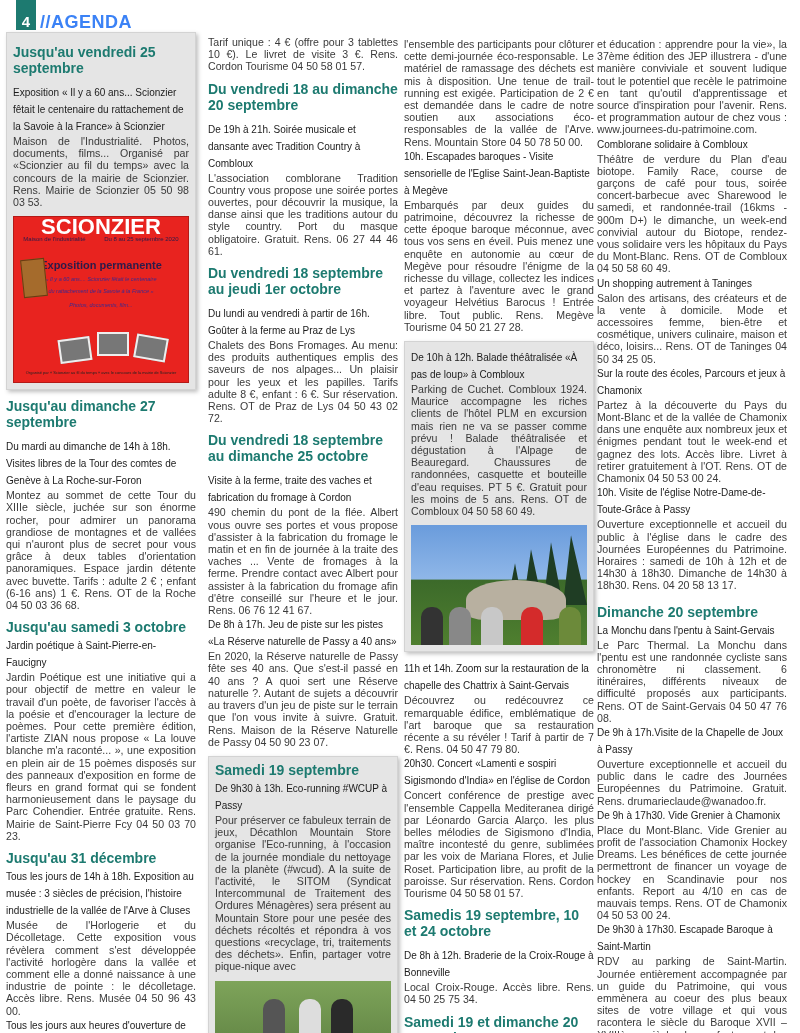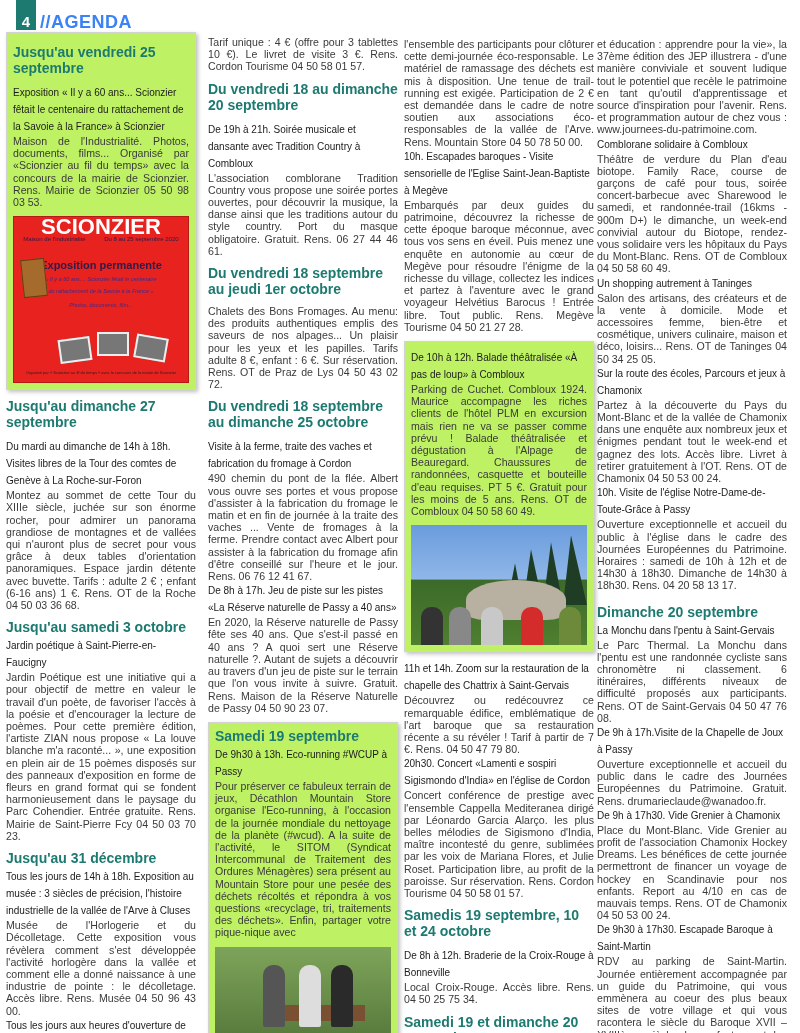--- a/index.html
+++ b/index.html
@@ -9,21 +9,21 @@
   .page-header { position: absolute; left: 0; top: 0; height: 30px; width: 200px; }
   .page-num { position: absolute; left: 16px; top: 0; width: 20px; height: 30px; background: #1d7a70; color: #fff; font-size: 15px; font-weight: bold; padding-top: 13px; text-align: center; }
   .section-title { position: absolute; left: 40px; top: 12px; font-size: 18px; font-weight: bold; color: #3b82f6; letter-spacing: 0.5px; }
 
   .col { position: absolute; top: 0; width: 190px; font-size: 10.6px; line-height: 12.2px; }
   .col1 { left: 6px; top: 32px; }
   .col2 { left: 208px; top: 36px; }
   .col3 { left: 404px; top: 38px; }
   .col4 { left: 597px; top: 38px; }
 
-  .box { border: 1px solid #d3d3d3; box-shadow: 2px 2px 4px rgba(0,0,0,0.25); padding: 3px 6px 6px 6px; background: #bef264; }
+  .box { border: 1px solid #d3d3d3; box-shadow: 2px 2px 4px rgba(0,0,0,0.25); padding: 3px 6px 6px 6px; background: #e5e5e5; }
 
   .date { color: #1d7a70; font-weight: bold; font-size: 14px; line-height: 16px; margin-top: 8px; margin-bottom: 8px; }
   .date.tight { margin-bottom: 2px; }
   .ev-title { font-weight: normal; color: #1b1b1b; font-size: 10px; line-height: 17px; }
   .ev-body { text-align: justify; color: #3a3a3a; }
   .gap { height: 8px; }
 
   .poster { width: 100%; height: 167px; background: #e8231f; position: relative; margin-top: 8px; color: #fff; text-align: center; border: 1px solid #b41a17; }
   .poster .p-title { font-size: 22px; font-weight: bold; padding-top: 4px; }
   .poster .p-sub { font-size: 6px; color: #2b1b4a; display: flex; justify-content: space-around; }
@@ -92,20 +92,21 @@
 </div>
 
 <div class="col col2">
   <div class="ev-body">Tarif unique : 4 € (offre pour 3 tablettes 10 €). Le livret de visite 3 €. Rens. Cordon Tourisme 04 50 58 01 57.</div>
 
   <div class="date">Du vendredi 18 au dimanche 20 septembre</div>
   <div class="ev-title">De 19h à 21h. Soirée musicale et dansante avec Tradition Country à Combloux</div>
   <div class="ev-body">L'association comblorane Tradition Country vous propose une soirée portes ouvertes, pour découvrir la musique, la danse ainsi que les traditions autour du style country. Port du masque obligatoire. Gratuit. Rens. 06 27 44 46 61.</div>
 
   <div class="date">Du vendredi 18 septembre au jeudi 1er octobre</div>
+  <div class="ev-title">Du lundi au vendredi à partir de 16h. Goûter à la ferme au Praz de Lys</div>
   <div class="ev-body">Chalets des Bons Fromages. Au menu: des produits authentiques emplis des saveurs de nos alpages... Un plaisir pour les yeux et les papilles. Tarifs adulte 8 €, enfant : 6 €. Sur réservation. Rens. OT de Praz de Lys 04 50 43 02 72.</div>
 
   <div class="date">Du vendredi 18 septembre au dimanche 25 octobre</div>
   <div class="ev-title">Visite à la ferme, traite des vaches et fabrication du fromage à Cordon</div>
   <div class="ev-body">490 chemin du pont de la flée. Albert vous ouvre ses portes et vous propose d'assister à la fabrication du fromage le matin et en fin de journée à la traite des vaches ... Vente de fromages à la ferme. Prendre contact avec Albert pour assister à la fabrication du fromage afin d'être conseillé sur l'heure et le jour. Rens. 06 76 12 41 67.</div>
   <div class="ev-title">De 8h à 17h. Jeu de piste sur les pistes «La Réserve naturelle de Passy a 40 ans»</div>
   <div class="ev-body">En 2020, la Réserve naturelle de Passy fête ses 40 ans. Que s'est-il passé en 40 ans ? A quoi sert une Réserve naturelle ?. Autant de sujets a découvrir au travers d'un jeu de piste sur le terrain que l'on vous invite à suivre. Gratuit. Rens. Maison de la Réserve Naturelle de Passy 04 50 90 23 07.</div>
 
   <div class="gap"></div>
   <div class="box">

